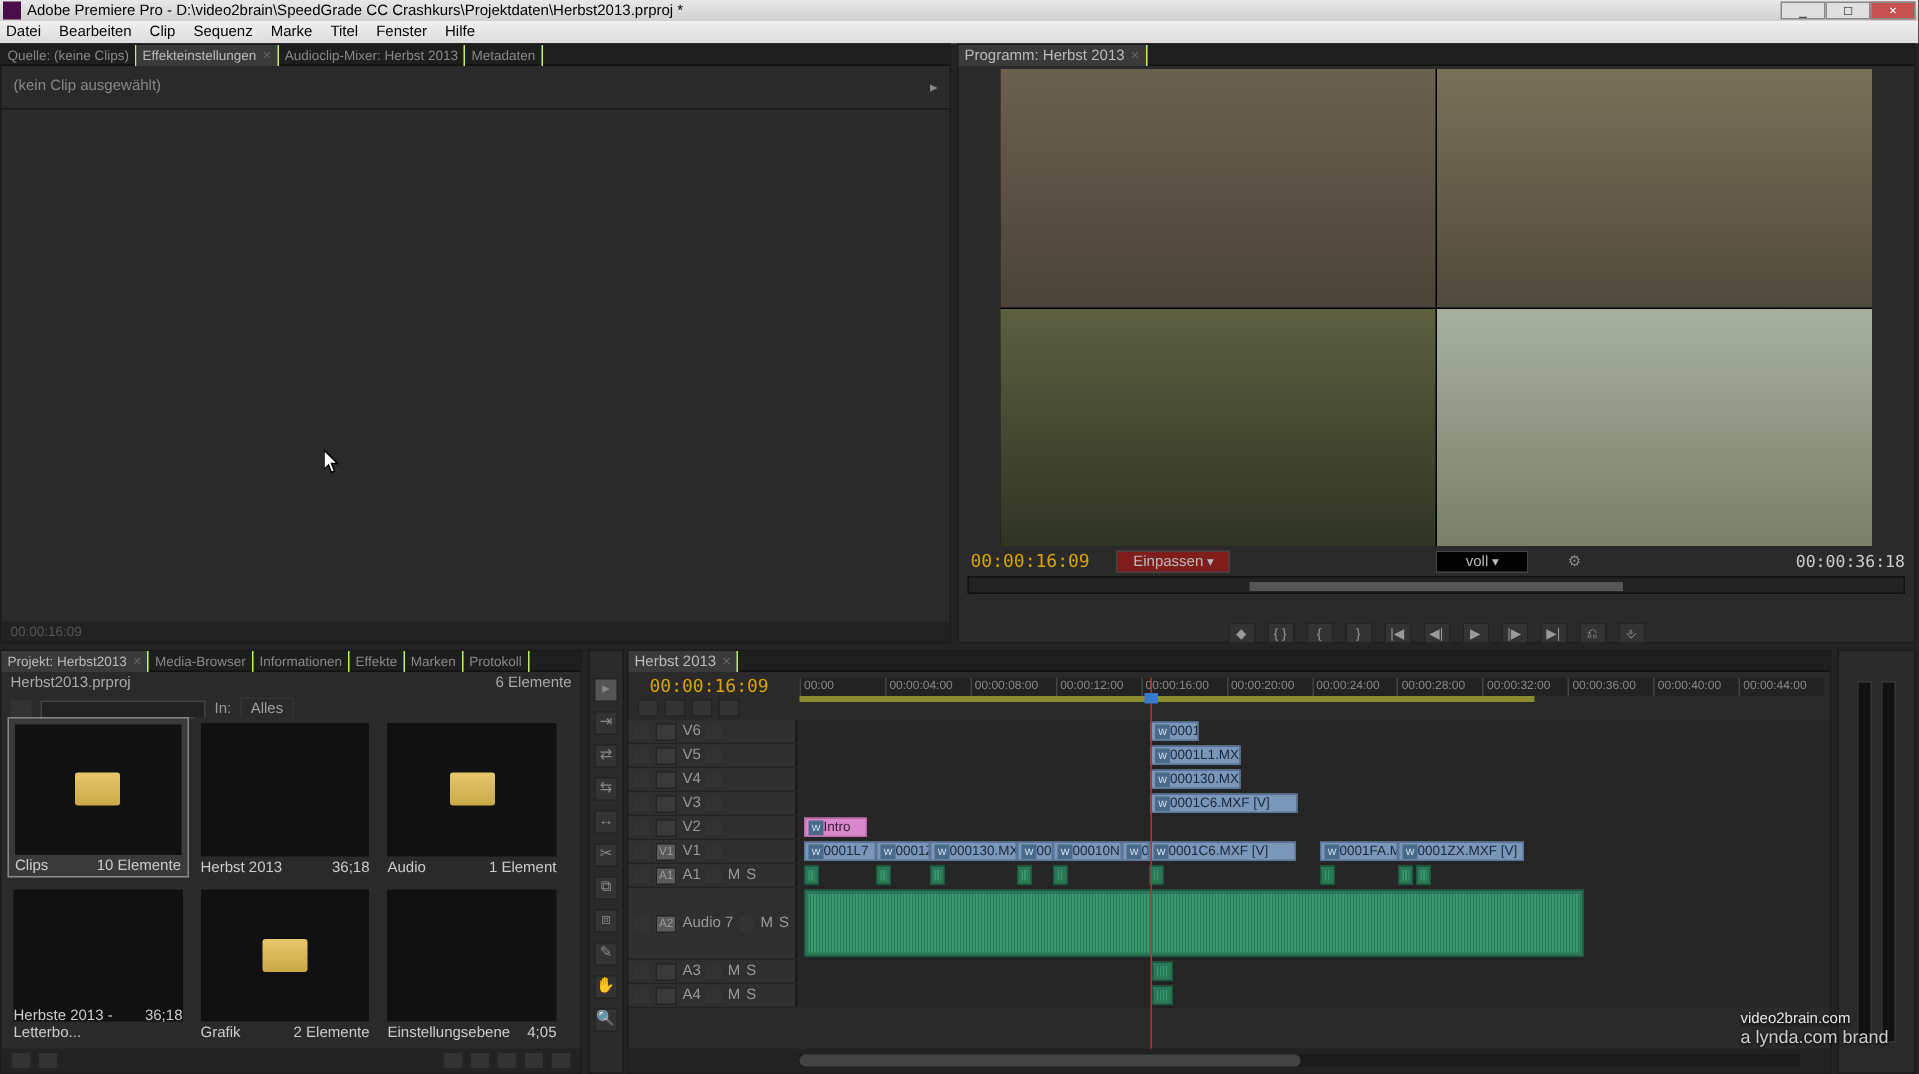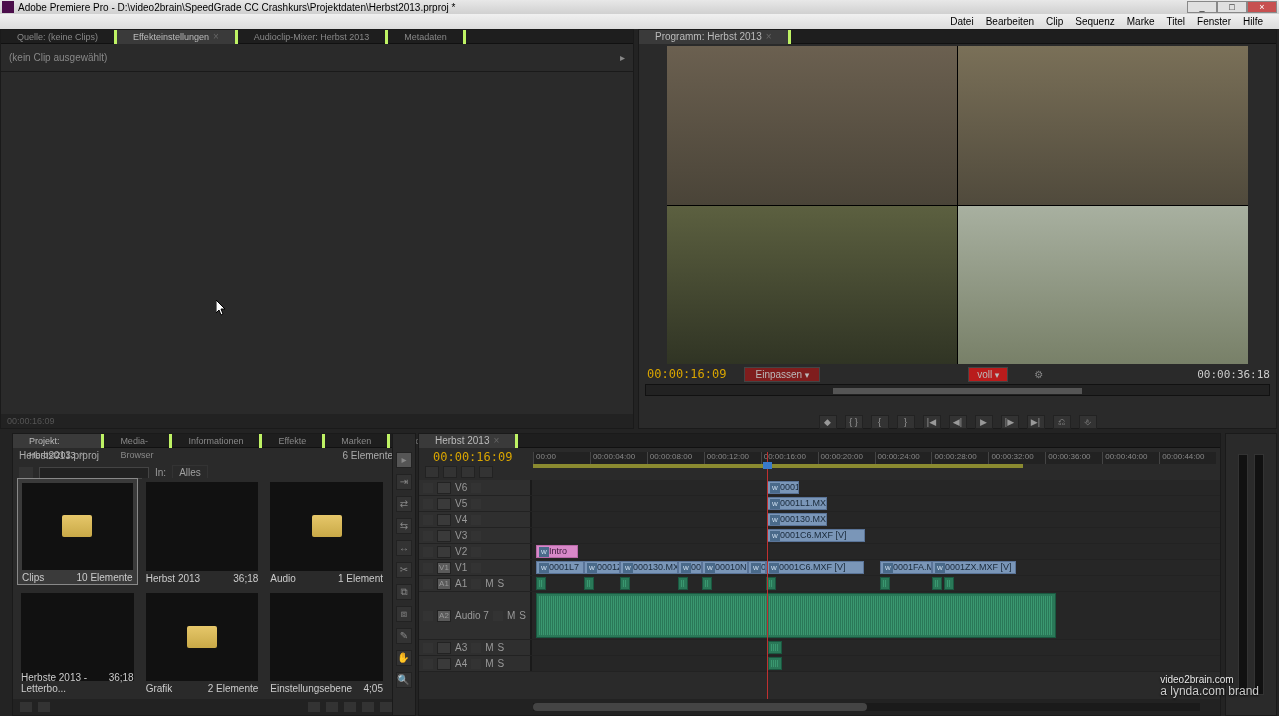--- a/index.html
+++ b/index.html
@@ -7,30 +7,30 @@
 
 
 .titlebar { height: 14px; background: linear-gradient(#e8e8e8, #d0d0d0); display: flex; align-items: center; padding: 0 2px; color: #000; font-size: 10px; }
 .titlebar .icon { width: 12px; height: 12px; background: #4b0e4b; margin-right: 4px; }
 .titlebar .title { flex: 1; white-space: nowrap; }
 .titlebar .ctrls { display: flex; gap: 0; }
 .titlebar .ctrls div { width: 30px; height: 12px; background: #e0e0e0; border: 1px solid #888; text-align: center; font-size: 9px; line-height: 10px; }
 .titlebar .ctrls .close { background: #c75050; color: #fff; }
 
 
-.menubar { height: 15px; background: linear-gradient(#f0f0f0, #dcdcdc); display: flex; align-items: center; padding: 0 4px; color: #000; justify-content: flex-end; }
+.menubar { height: 15px; background: linear-gradient(#f0f0f0, #dcdcdc); display: flex; align-items: center; padding: 0 4px; color: #000; }
 .menubar span { margin-right: 12px; font-size: 10px; }
 
 
 .app { position: absolute; top: 29px; left: 0; right: 0; bottom: 0; background: #232323; }
 
 
 .panel { background: #2a2a2a; border: 1px solid #1a1a1a; }
 .panel-tabs { height: 14px; background: #1e1e1e; display: flex; align-items: center; border-bottom: 1px solid #111; }
-.tab { padding: 0 16px; height: 14px; line-height: 14px; color: #888; font-size: 9px; border-right: 3px solid #bef264; }
+.tab { padding: 0 4px; height: 14px; line-height: 14px; color: #888; font-size: 9px; border-right: 1px solid #bef264; }
 .tab.active { background: #3a3a3a; color: #bbb; }
 .tab .x { margin-left: 4px; color: #666; }
 
 
 .fx-panel { position: absolute; top: 0; left: 0; width: 634px; height: 400px; }
 .fx-msg { padding: 8px; color: #888; font-size: 10px; display: flex; justify-content: space-between; border-bottom: 1px solid #1a1a1a; }
 .fx-tc { position: absolute; bottom: 2px; left: 6px; color: #555; font-size: 9px; }
 .fx-tc-bar { position: absolute; bottom: 0; left: 0; right: 0; height: 14px; background: #222; }
 
 
@@ -38,28 +38,28 @@
 .prog-video { position: absolute; top: 16px; left: 28px; right: 28px; height: 318px; background: #000; display: grid; grid-template-columns: 1fr 1fr; grid-template-rows: 1fr 1fr; gap: 1px; }
 .vquad { background: #3a3828; }
 .vquad.tl { background: linear-gradient(#6b6050, #4a4438); }
 .vquad.tr { background: linear-gradient(#7a7058, #504a3c); }
 .vquad.bl { background: linear-gradient(#5c6040, #303424); }
 .vquad.br { background: linear-gradient(#a8b0a0, #788068); }
 .prog-tc-row { position: absolute; top: 336px; left: 6px; right: 6px; height: 16px; display: flex; align-items: center; }
 .tc-gold { color: #d9a500; font-family: monospace; font-size: 12px; margin-left: 2px; }
 .fit-btn { margin-left: 18px; background: #7f1d1d; border: 1px solid #444; padding: 1px 10px; color: #bbb; font-size: 9px; }
 .prog-dur { margin-left: auto; color: #ccc; font-family: monospace; font-size: 11px; }
-.voll-sel { margin-right: 20px; background: #b91c1c; border: 1px solid #444; padding: 1px 8px; color: #bbb; font-size: 9px; }
+.voll-sel { margin-right: 20px; background: #000000; border: 1px solid #444; padding: 1px 19px; color: #bbb; font-size: 9px; }
 .prog-ruler { position: absolute; top: 354px; left: 6px; right: 6px; height: 12px; background: #222; border: 1px solid #111; }
 .prog-ruler .bar { position: absolute; left: 30%; width: 40%; height: 6px; top: 3px; background: #555; }
 .prog-ctrl { position: absolute; top: 384px; left: 0; right: 0; height: 16px; display: flex; align-items: center; justify-content: center; gap: 8px; }
 .pbtn { width: 18px; height: 14px; background: #333; border: 1px solid #222; text-align: center; line-height: 12px; color: #999; font-size: 9px; }
 
 
-.proj-panel { position: absolute; top: 404px; left: 12px; width: 388px; bottom: 0; }
+.proj-panel { position: absolute; top: 404px; left: 0; width: 388px; bottom: 0; }
 .proj-head { padding: 2px 6px; display: flex; justify-content: space-between; color: #aaa; font-size: 9px; }
 .proj-search { margin: 2px 6px; display: flex; align-items: center; gap: 6px; }
 .proj-search .bin { width: 14px; height: 12px; background: #333; }
 .proj-search .inp { width: 110px; height: 12px; background: #222; border: 1px solid #444; }
 .proj-search .in { color: #999; }
 .proj-search .sel { background: #2a2a2a; padding: 1px 6px; border: 1px solid #333; }
 .proj-grid { position: absolute; top: 44px; left: 4px; right: 12px; bottom: 20px; display: grid; grid-template-columns: repeat(3, 1fr); grid-template-rows: 1fr 1fr; gap: 4px; }
 .pitem { background: #2a2a2a; position: relative; }
 .pitem.sel { background: #3a3a3a; border: 1px solid #888; }
 .pitem .thumb { position: absolute; top: 4px; left: 4px; right: 4px; bottom: 14px; background: #111; display: flex; align-items: center; justify-content: center; }

